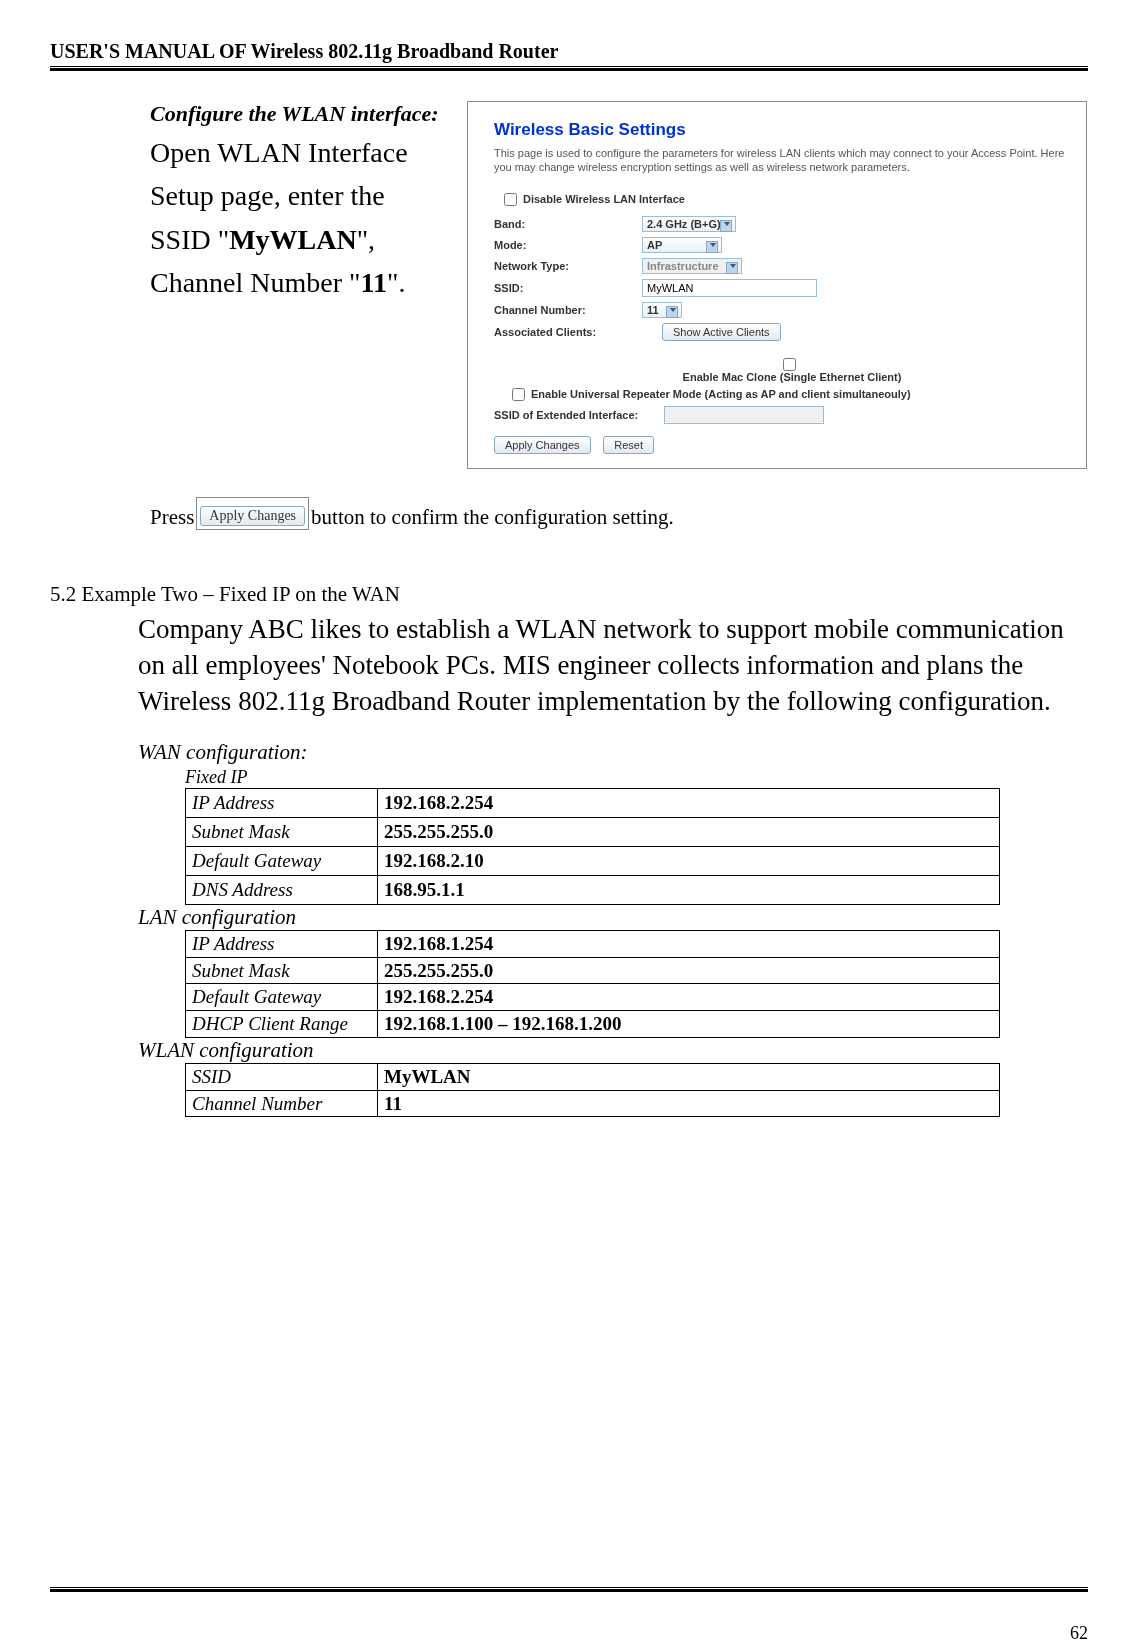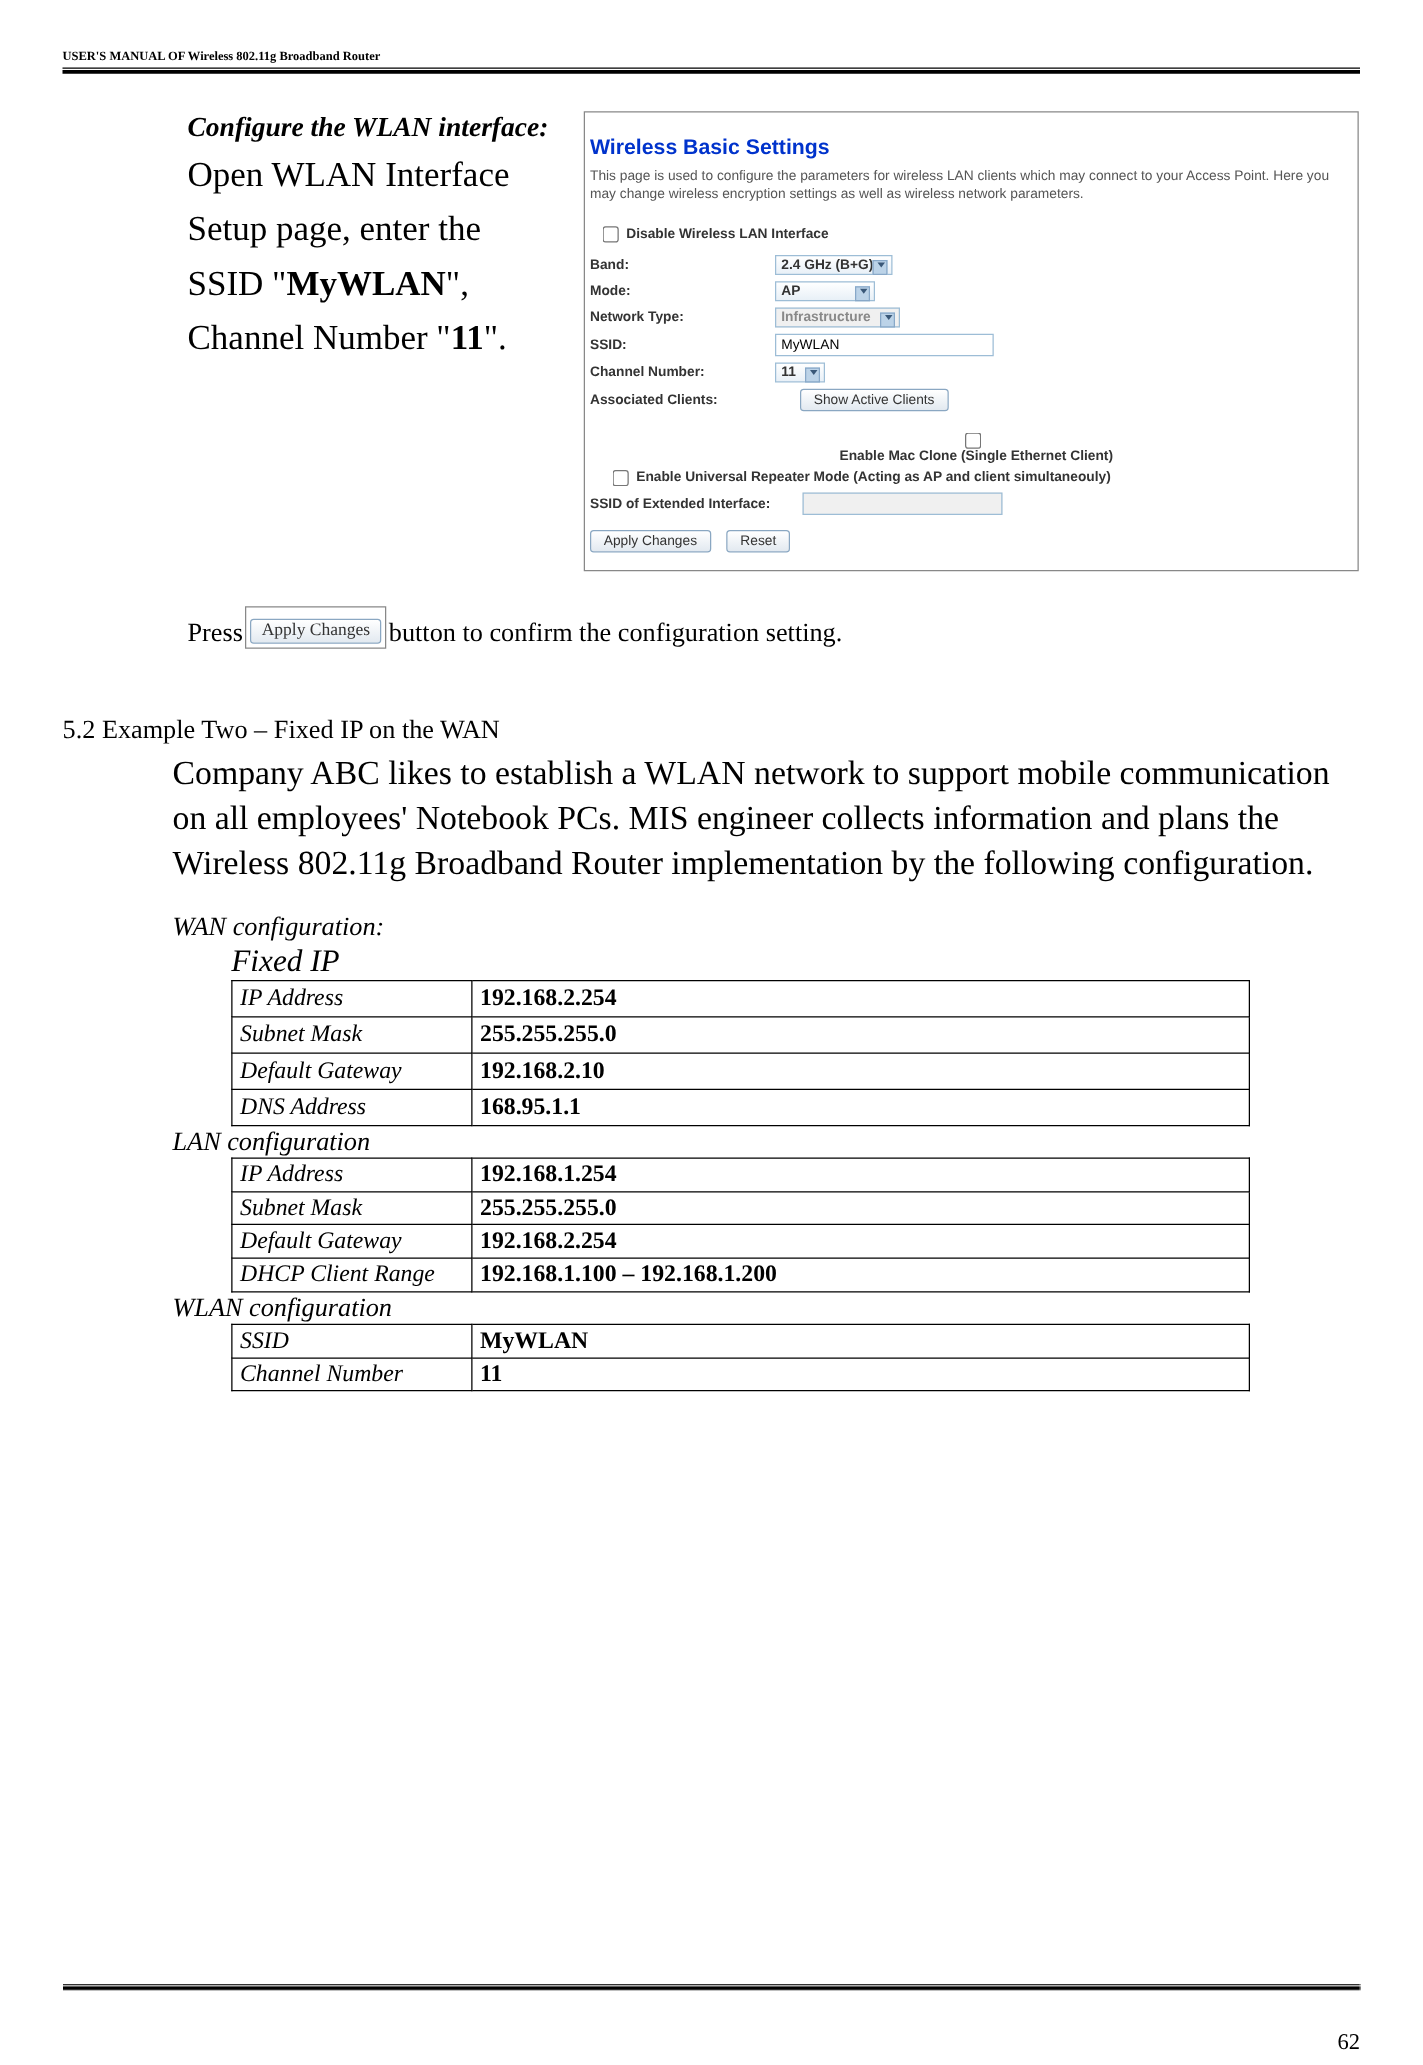--- a/index.html
+++ b/index.html
@@ -11,21 +11,21 @@
     padding: 40px 50px 50px 50px;
     color: #000;
   }
   .header-border {
     height: 1px; background: #000; margin-bottom: 1px;
   }
   .header-thick {
     height: 3px; background: #000; margin-bottom: 30px;
   }
   .topper {
-    font-size: 10px; font-weight: bold; padding-bottom: 3px;
+    font-size: 20px; font-weight: bold; padding-bottom: 3px;
   }
   .content-indent {
     margin-left: 100px;
   }
   .config-row {
     display: flex;
     align-items: flex-start;
     gap: 27px;
   }
   .left-text {
@@ -38,21 +38,21 @@
     font-style: italic;
     font-size: 22px;
     margin-bottom: 4px;
   }
   .left-text .body {
     font-size: 28px;
     line-height: 1.55;
   }
   .screenshot-panel {
     border: 1px solid #888;
-    padding: 18px 14px 14px 4px;
+    padding: 18px 14px 14px 26px;
     font-family: Arial, sans-serif;
     font-size: 12px;
     background: #fff;
     width: 620px;
     flex-shrink:0;
   }
   .screenshot-panel .title {
     color: #0033cc;
     font-weight: bold;
     font-size: 17px;
@@ -146,21 +146,21 @@
     line-height: 1.35;
     margin-top: 4px;
   }
   .wan-config-label {
     font-size: 21px;
     font-style: italic;
     margin-left: 88px;
     margin-top: 20px;
   }
   .fixed-ip-label {
-    font-size: 25px;
+    font-size: 18px;
     font-style: italic;
     margin-left: 135px;
     margin-top: 2px;
   }
   .conf-section-label {
     font-size: 21px;
     font-style: italic;
     margin-left: 88px;
     margin-top: 0;
   }

